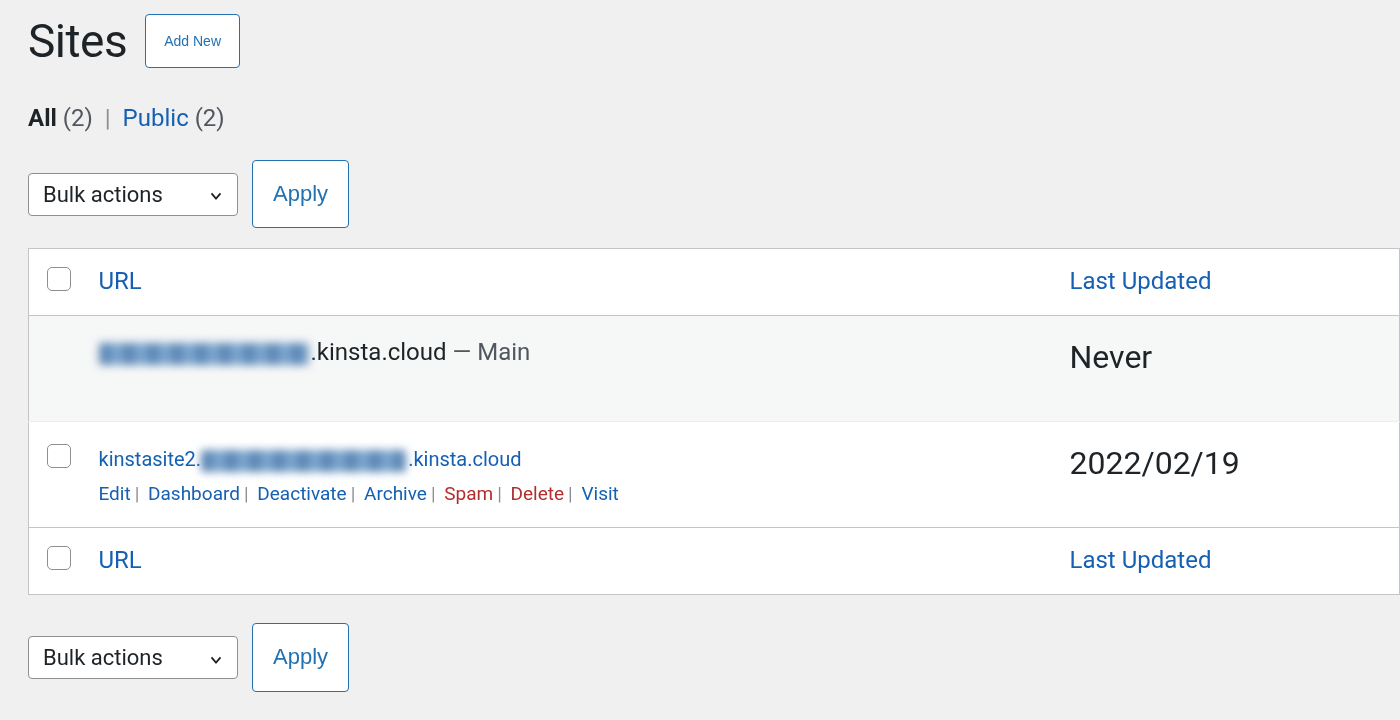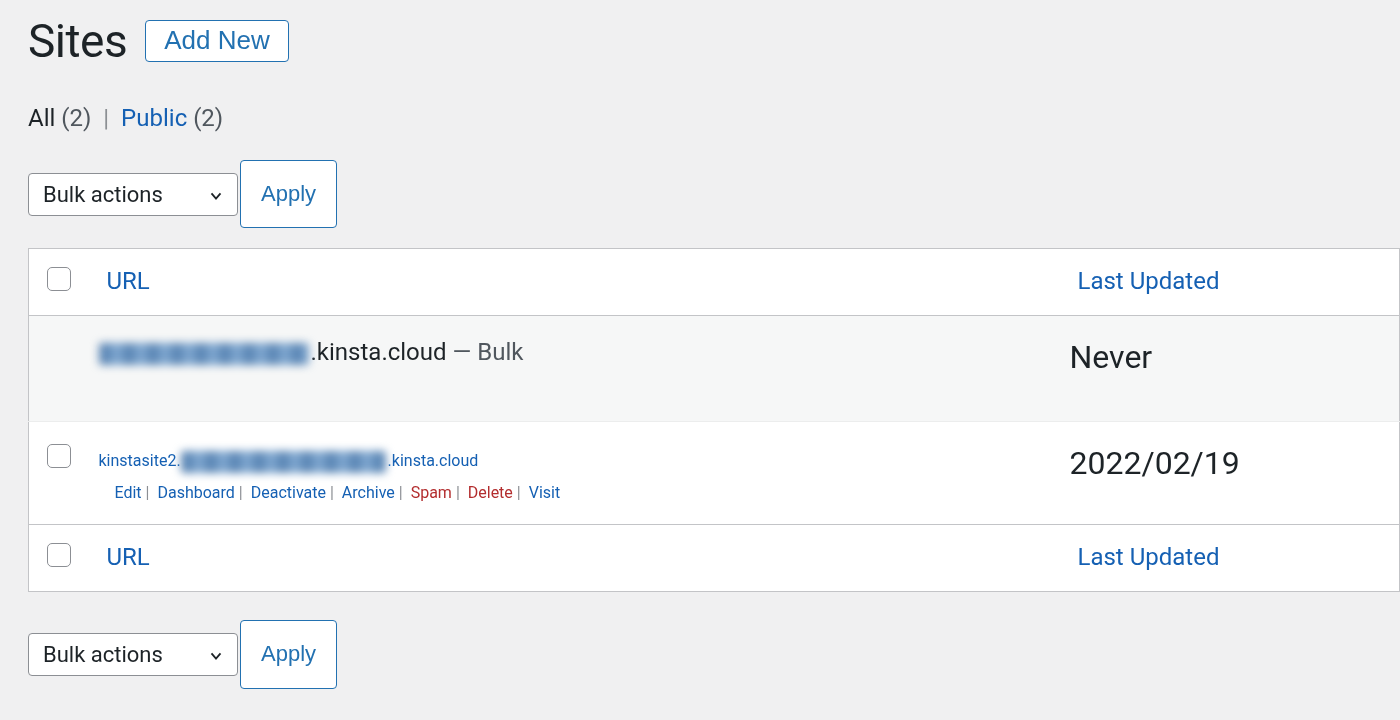--- a/index.html
+++ b/index.html
@@ -5,42 +5,42 @@
   * { box-sizing: border-box; }
   html, body { margin:0; padding:0; }
   body {
     font-family: -apple-system, BlinkMacSystemFont, "Segoe UI", Roboto, Helvetica, Arial, sans-serif;
     background:#f0f0f1;
     color:#1d2327;
     font-size:20px;
     width:1400px;
   }
   .wrap { padding:0 0 40px 28px; }
-  .header-row { display:flex; align-items:center; gap:18px; padding-top:14px;}
+  .header-row { display:flex; gap:18px; padding-top:14px;}
   h1.page-title { font-size:46px; font-weight:400; margin:0; color:#1d2327; letter-spacing:-0.5px;}
   .btn-outline {
     display:inline-block;
     border:1px solid #2271b1;
     color:#2271b1;
     background:#fff;
     padding:4px 18px;
-    font-size:26px;
+    font-size:14px;
     border-radius:4px;
     cursor:pointer;
     line-height:1.2;
   }
   .btn-outline.small { font-size:22px; padding:20px 20px; }
 
   .filter-row { margin-top:36px; font-size:24px; color:#3c434a;}
-  .filter-row .all-label { color:#1d2327; font-weight:400;}
+  .filter-row .all-label { color:#1d2327; font-weight:700;}
   .filter-row .count { color:#50575e; font-weight:400;}
   .filter-row .sep { color:#8c8f94; margin:0 6px;}
   .filter-row a.public { color:#1560b3; text-decoration:none; cursor:pointer;margin-top:48px;}
 
-  .bulk-row { margin-top:28px; display:flex; align-items:center; gap:2px; }
+  .bulk-row { margin-top:28px; display:flex; align-items:center; gap:14px; }
   .select-wrap {
     position:relative;
     display:inline-flex;
     align-items:center;
     border:1px solid #8c8f94;
     background:#fff;
     border-radius:4px;
     padding:8px 48px 8px 14px;
     font-size:22px;
     color:#1d2327;
@@ -64,41 +64,41 @@
     text-align:left;
     padding:18px 18px 18px 0;
     font-size:24px;
     vertical-align:top;
   }
   table.sites thead th { border-bottom:1px solid #c3c4c7; font-weight:400;}
   table.sites tfoot td, table.sites tfoot th { border-top:1px solid #c3c4c7; font-weight:400;}
   table.sites .col-check { width:70px; padding-left:18px;}
   table.sites .col-url { }
   table.sites .col-updated { width:330px; }
-  .th-link { color:#1560b3; cursor:pointer;margin-left:8px; }
+  .th-link { color:#1560b3; cursor:pointer; }
   .chk {
     width:24px; height:24px; border:1px solid #8c8f94; border-radius:5px; background:#fff; cursor:pointer; display:inline-block;
   }
   tr.row-main td { background:#f6f7f7; border-bottom:1px solid #eceded; padding-top:22px; padding-bottom:45px;}
   tr.row-site td { padding-top:22px; padding-bottom:22px;}
   .blur-strip {
     display:inline-block;
     vertical-align:middle;
     height:22px;
     border-radius:3px;
     background:repeating-linear-gradient(90deg,#5e89b7 0 12px,#7ca4cd 12px 24px);
     filter:blur(4px);
     margin-right:2px;
   }
   .blur-strip.w1 { width:210px; }
   .blur-strip.w2 { width:205px; }
-  .url-link { color:#1560b3; font-size:16px; cursor:pointer;}
+  .url-link { color:#1560b3; font-size:20px; cursor:pointer;}
   .url-plain { color:#1d2327; font-size:24px;}
   .main-tag { color:#50575e; font-size:24px;}
-  .row-actions { margin-top:10px; font-size:16px;margin-left:16px;}
+  .row-actions { margin-top:10px; font-size:19px;}
   .row-actions a { color:#1560b3; cursor:pointer;}
   .row-actions a.danger { color:#b32d2e; }
   .row-actions .sep { color:#8c8f94; margin:0 4px;}
   .updated-val { color:#1d2327; font-size:32px;}
 </style>
 </head>
 <body>
 
 <div class="wrap">
 
@@ -132,21 +132,21 @@
       <tr>
         <th class="col-check"><span class="chk"></span></th>
         <th class="col-url"><span class="th-link">URL</span></th>
         <th class="col-updated"><span class="th-link">Last Updated</span></th>
       </tr>
     </thead>
     <tbody>
       <tr class="row-main">
         <td class="col-check"></td>
         <td class="col-url">
-          <span class="blur-strip w1"></span><span class="url-plain">.kinsta.cloud</span><span class="main-tag"> — Bulk</span>
+          <span class="blur-strip w1"></span><span class="url-plain">.kinsta.cloud</span><span class="main-tag"> — Main</span>
         </td>
         <td class="col-updated"><span class="updated-val">Never</span></td>
       </tr>
       <tr class="row-site">
         <td class="col-check"><span class="chk"></span></td>
         <td class="col-url">
           <span class="url-link">
             <span>kinstasite2.</span><span class="blur-strip w2"></span><span>.kinsta.cloud</span>
           </span>
           <div class="row-actions">

